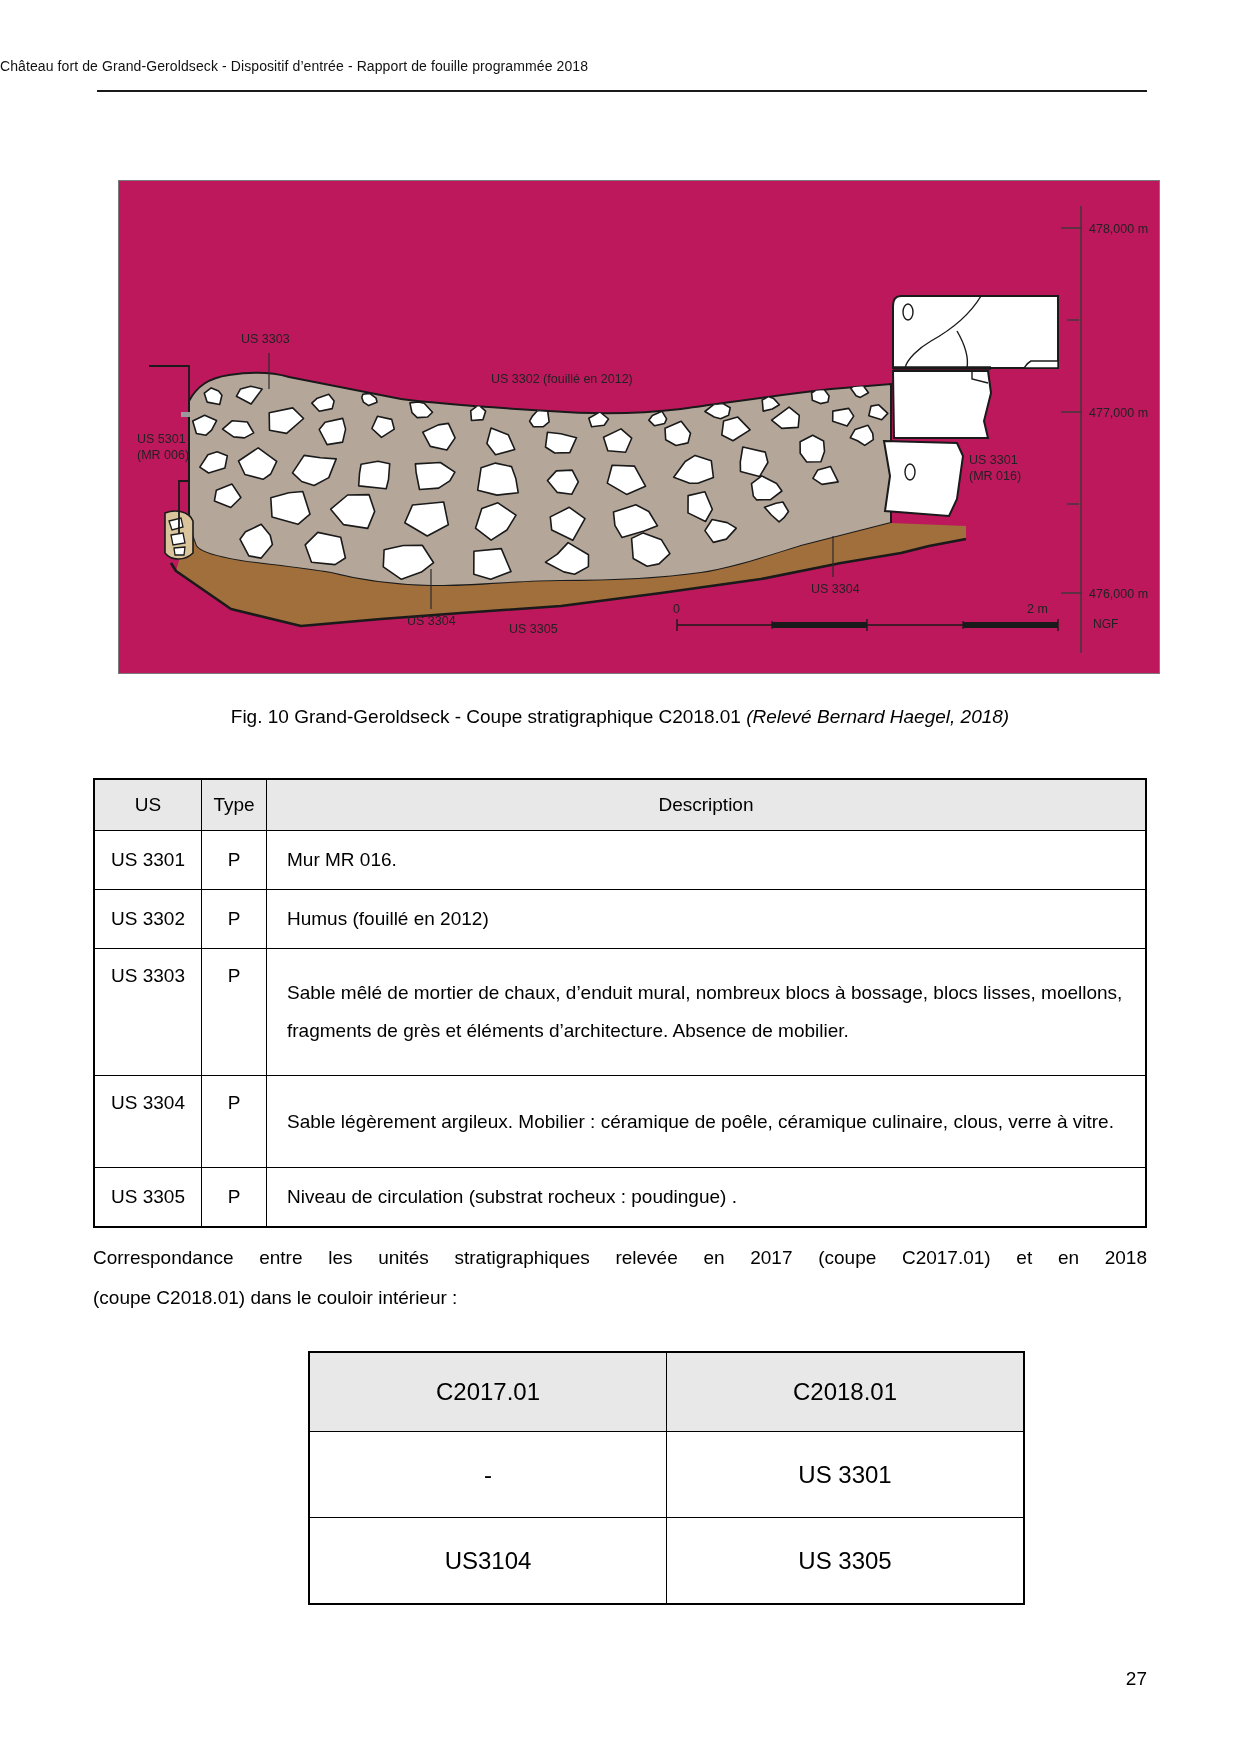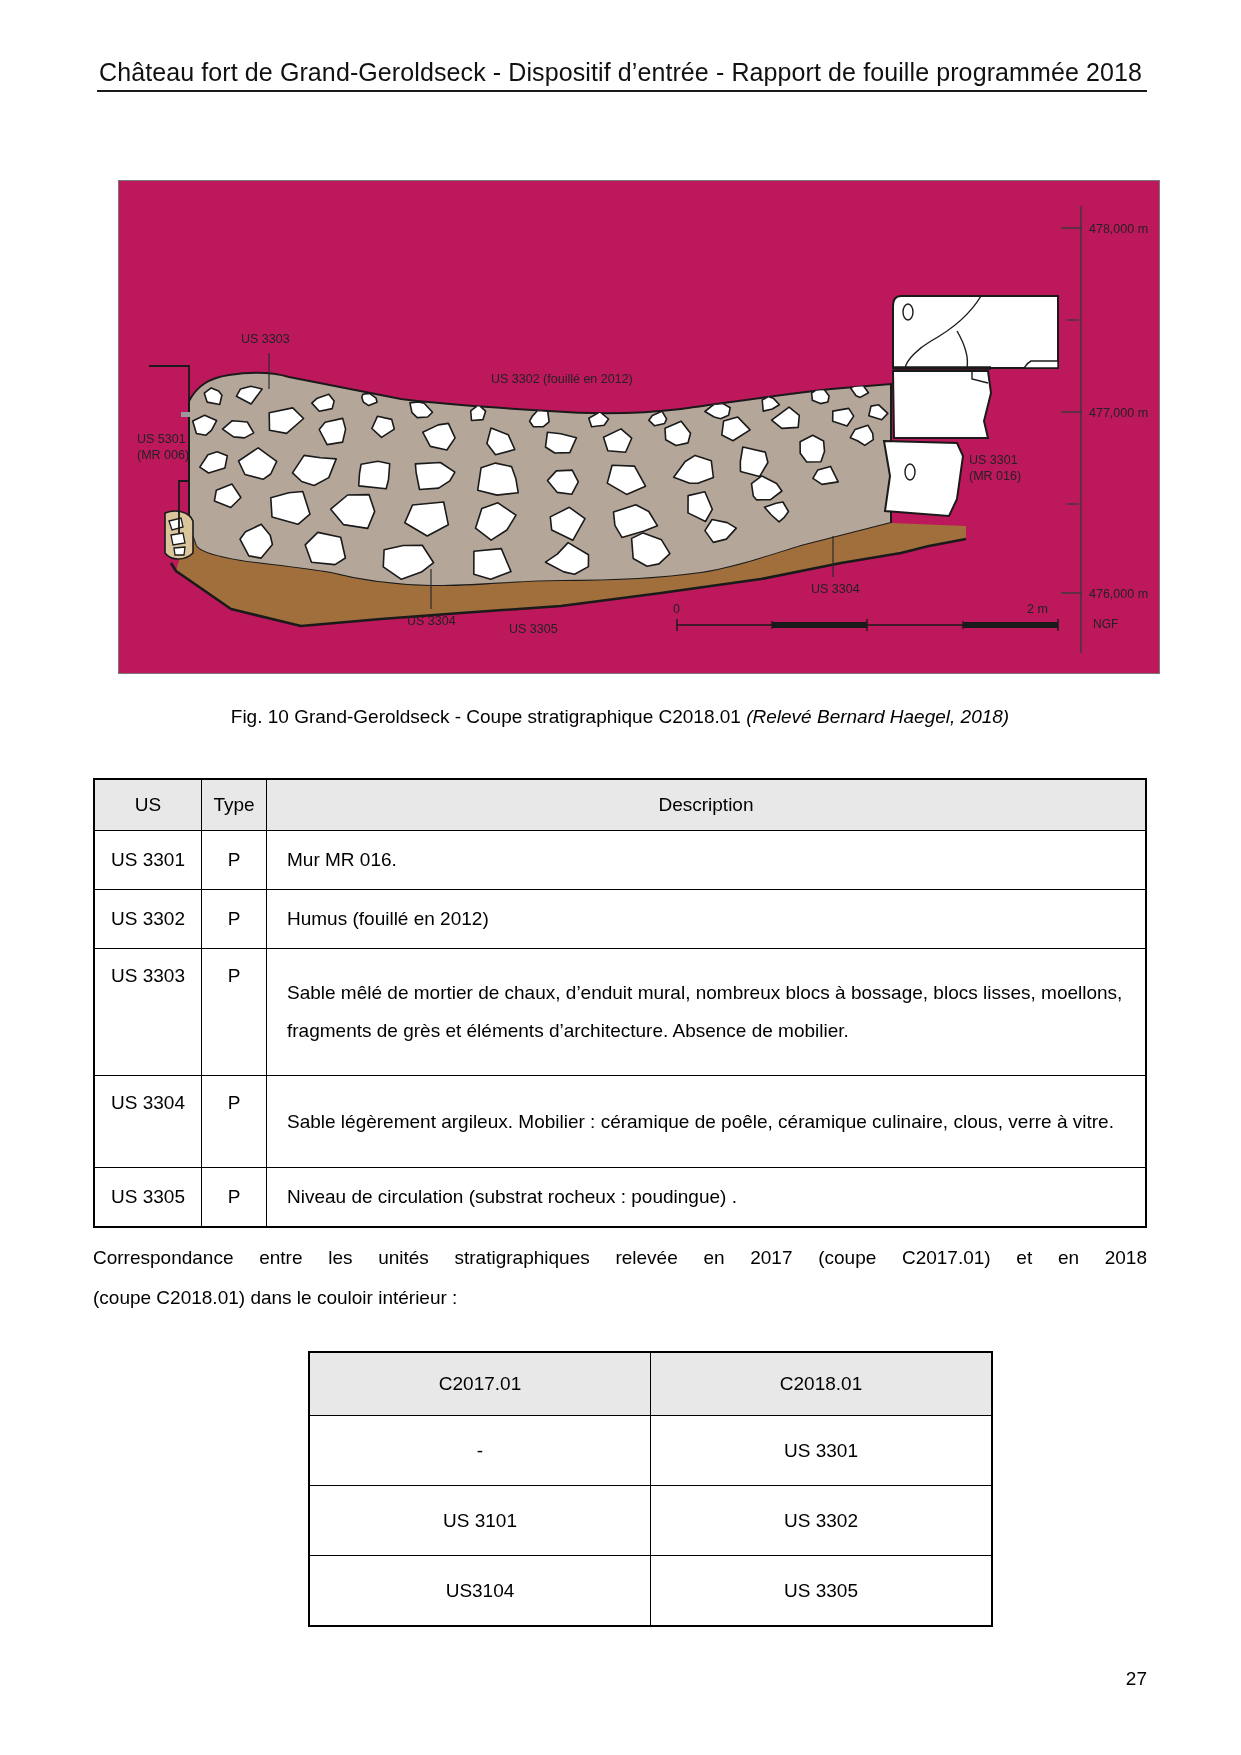--- a/index.html
+++ b/index.html
@@ -3,22 +3,22 @@
 <meta charset="utf-8">
 <style>
   html,body{margin:0;padding:0;}
   body{
     width:1241px;height:1755px;position:relative;background:#ffffff;
     font-family:"Liberation Sans","DejaVu Sans",sans-serif;color:#000;
   }
   .abs{position:absolute;}
   
   .running-header{
-    top:58px;left:0;width:100%;text-align:center;
-    font-size:25px;color:#111;letter-spacing:0.1px;
+    top:58px;left:0;width:100%;text-align:left;
+    font-size:14px;color:#111;letter-spacing:0.1px;
   }
   .header-rule{top:90px;left:97px;width:1050px;border-top:2px solid #1a1a1a;height:0;}
   
   .figure-frame{top:180px;left:118px;width:1040px;height:492px;border:1px solid #7a7a7a;background:#be185d;}
   .figure-caption{top:706px;left:93px;width:1054px;text-align:center;font-size:19px;color:#000;}
   .figure-caption .ital{font-style:italic;}
   
   table{border-collapse:collapse;}
   .tbl1{top:778px;left:93px;width:909px;}
   .tbl1 table{width:1054px;table-layout:fixed;}
@@ -28,21 +28,21 @@
   .tbl1 .c-us{width:106px;text-align:center;}
   .tbl1 .c-type{width:64px;text-align:center;}
   .tbl1 .c-desc{text-align:left;padding:10px 18px 10px 20px;line-height:38px;border-radius:25px;}
   
   .para{top:1238px;left:93px;width:1054px;font-size:19px;color:#000000;}
   .para .l1{text-align:justify;text-align-last:justify;line-height:40px;}
   .para .l2{text-align:left;line-height:40px;}
   
   .tbl2{top:1351px;left:308px;}
   .tbl2 table{width:648px;table-layout:fixed;border:2px solid #000;}
-  .tbl2 th,.tbl2 td{border:1px solid #000;font-weight:normal;font-size:19px;text-align:center;padding:8px;}
+  .tbl2 th,.tbl2 td{border:1px solid #000;font-weight:normal;font-size:24px;text-align:center;padding:16px;}
   .tbl2 th{background:#e8e8e8;height:46px;width:324px;}
   .tbl2 td{height:53px;}
   .page-number{top:1668px;left:0;width:1147px;text-align:right;font-size:19px;}
   
   .figlabel{font-family:"Liberation Sans",sans-serif;font-size:12.5px;fill:#222;}
   .figlabel-sm{font-family:"Liberation Sans",sans-serif;font-size:12px;fill:#222;}
 </style>
 </head>
 <body>
 
@@ -249,24 +249,20 @@
     <tbody>
         <tr>
       <th>C2017.01</th>
       <th>C2018.01</th>
     </tr>
     <tr>
       <td>-</td>
       <td>US 3301</td>
     </tr>
     <tr>
-      <td>US 3101</td>
-      <td>US 3302</td>
-    </tr>
-    <tr>
       <td>US3104</td>
       <td>US 3305</td>
     </tr>
   </tbody>
     </table>
 </div>
 
 <div class="abs page-number">27</div>
 
 </body></html>

